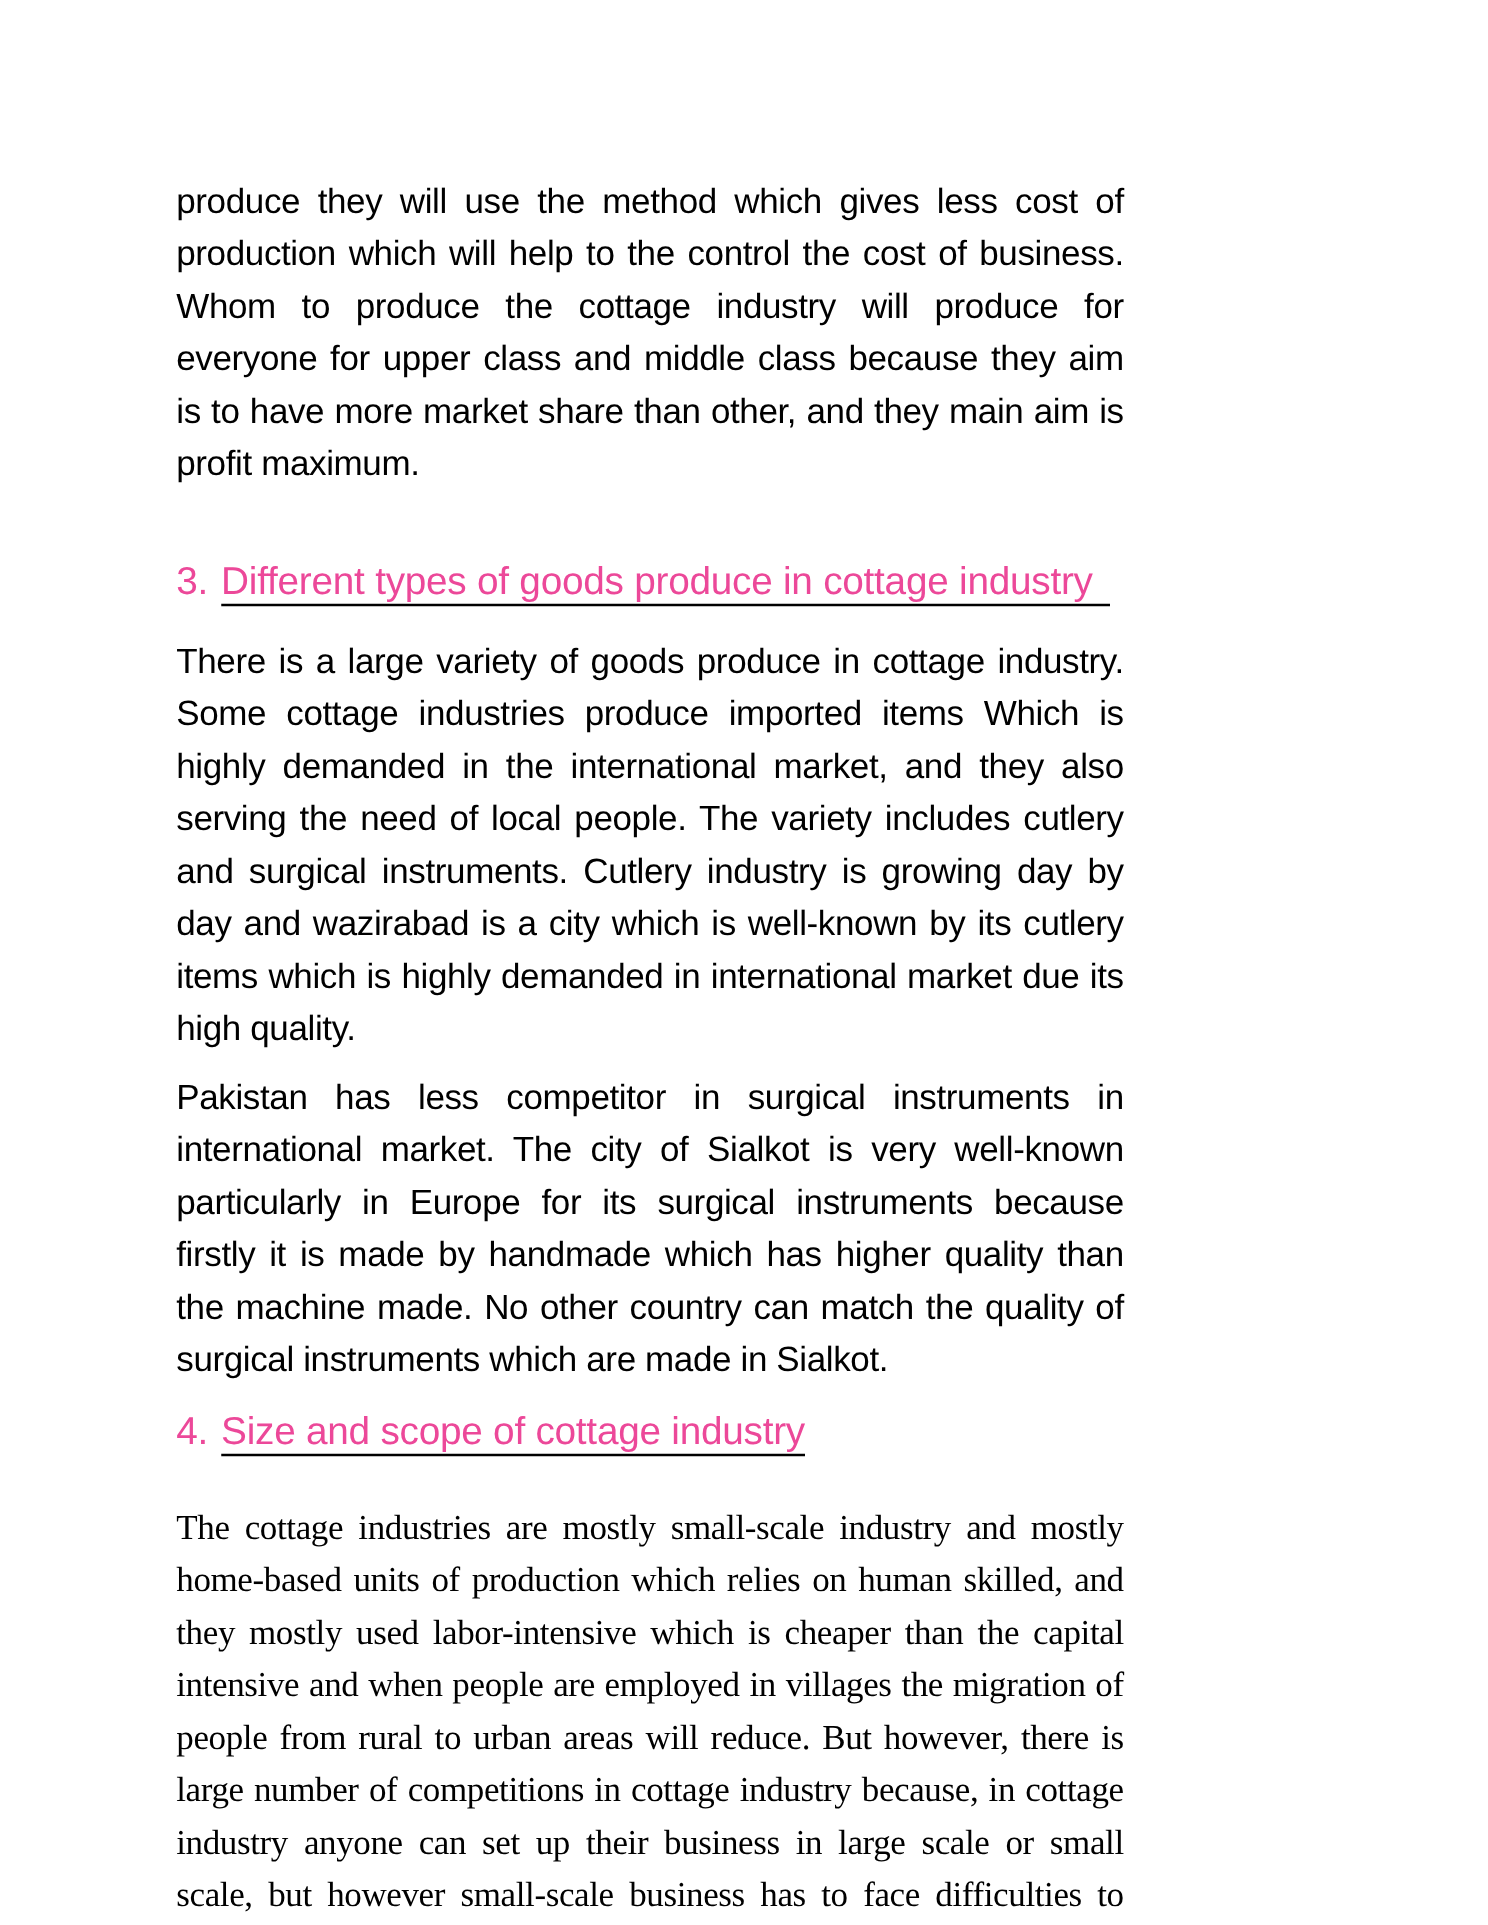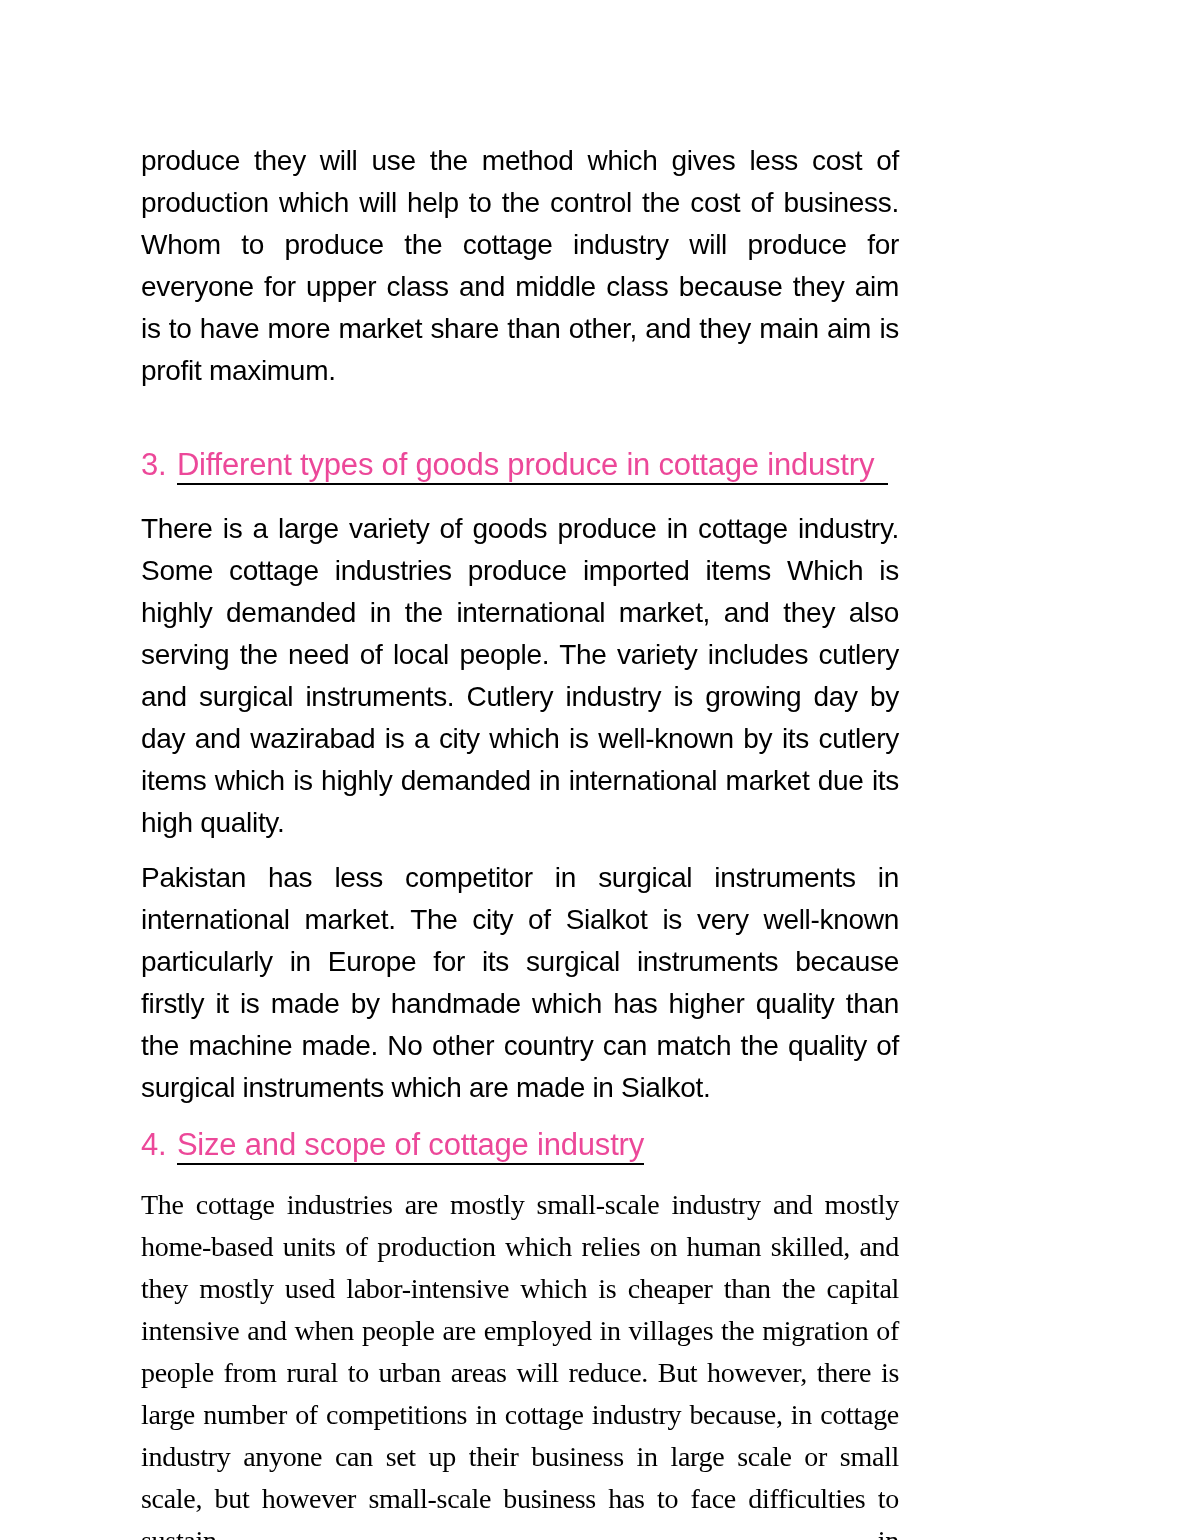--- a/index.html
+++ b/index.html
@@ -41,21 +41,21 @@
     letter-spacing: -0.2px;
     margin: 0;
     color: #ec4899;
   }
   .section-heading.first {
     margin-top: 50px;
     margin-bottom: 20px;
   }
   .section-heading.second {
     margin-top: 8px;
-    margin-bottom: 16px;
+    margin-bottom: 34px;
   }
   .heading-number {
     text-decoration: none;
     padding-right: 2px;
   }
   .heading-title {
     border-bottom: 2px solid #000000;
     padding-bottom: 1px;
   }
   .heading-title.trailing-underline {

